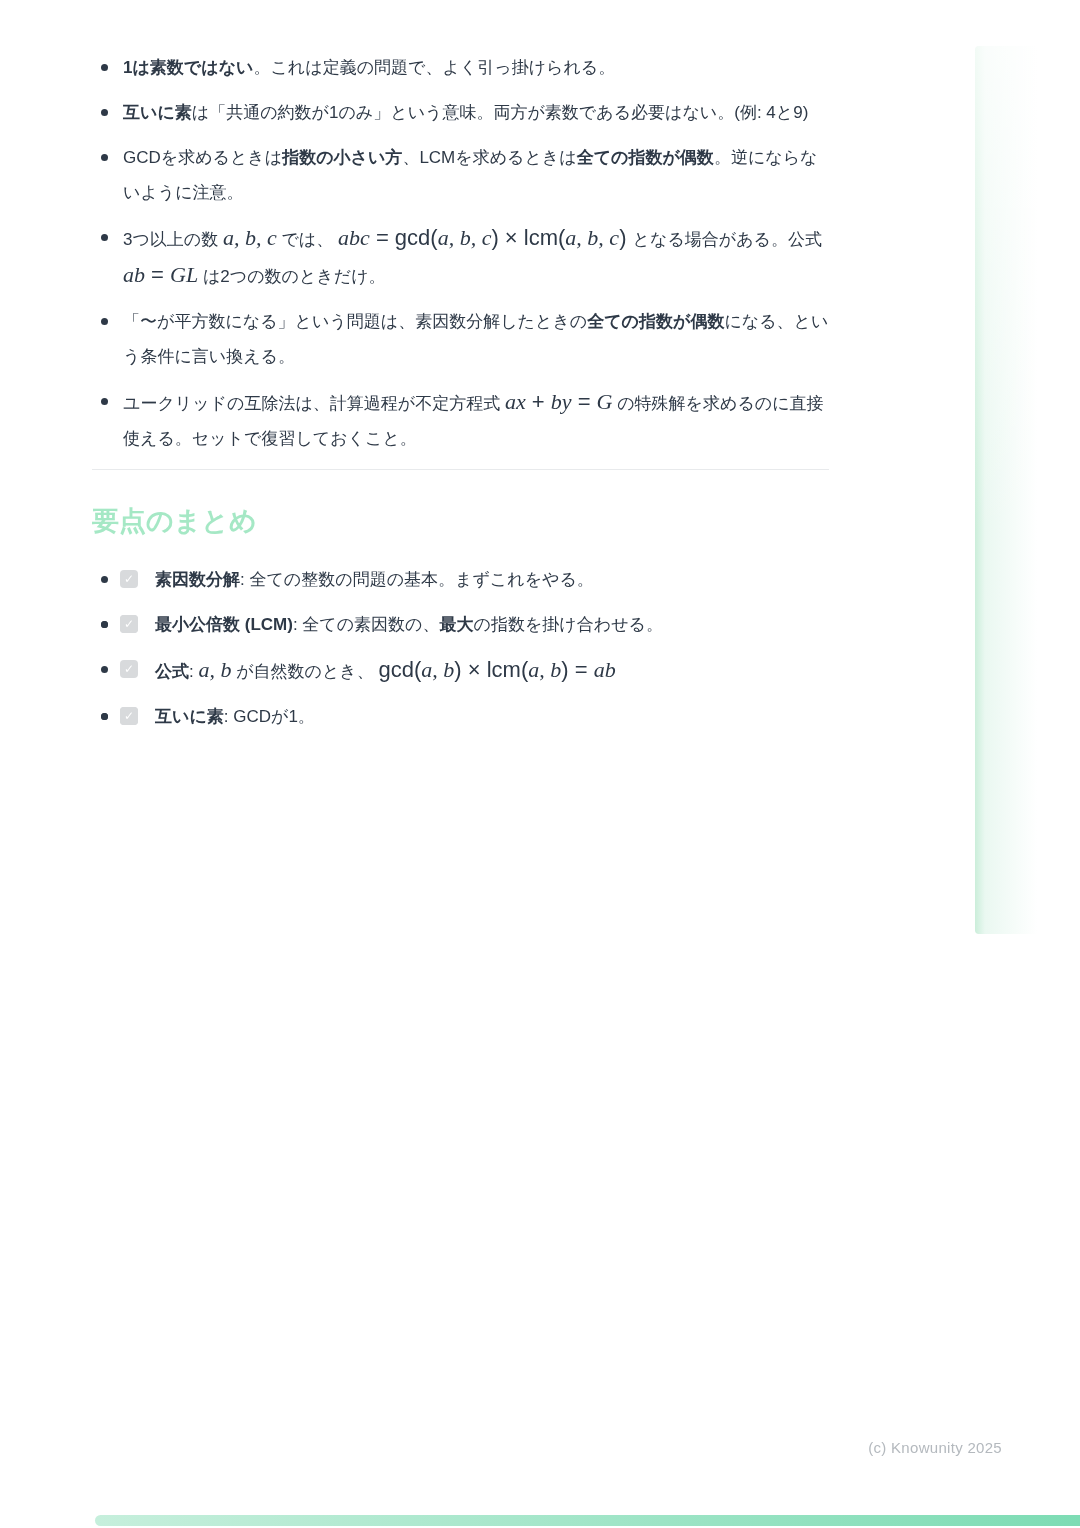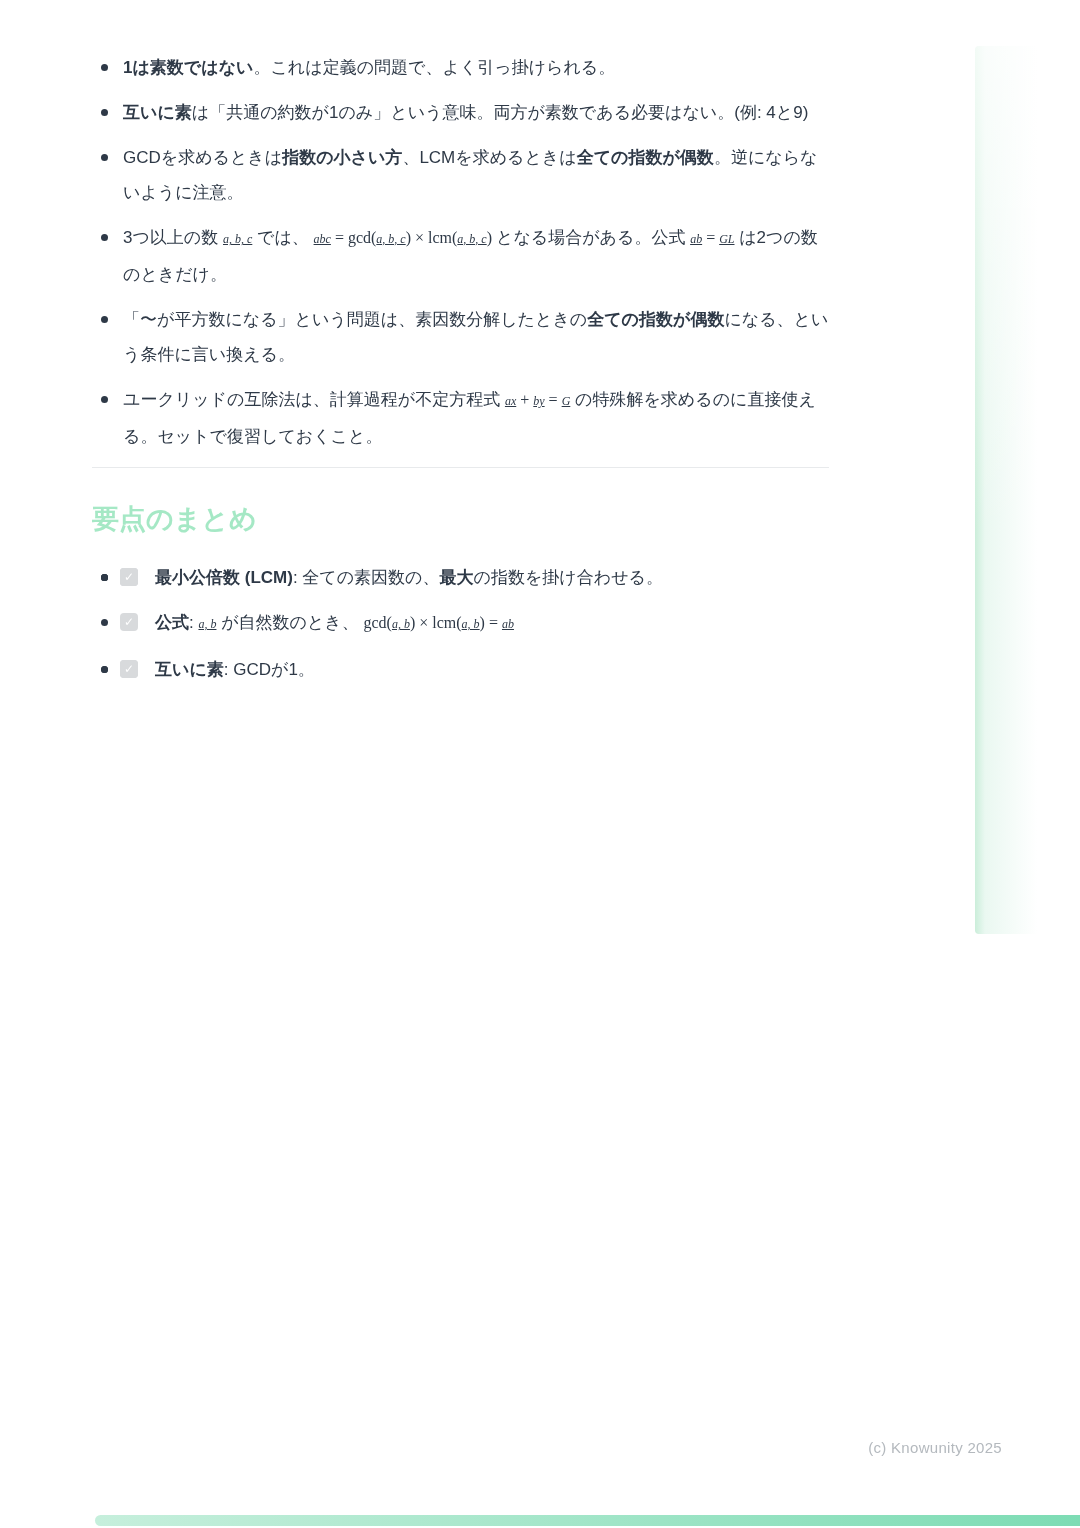--- a/index.html
+++ b/index.html
@@ -33,25 +33,25 @@
     position:absolute; left:28px; top:8px;
     width:18px; height:18px; border-radius:4px;
     background:var(--checkbox-bg,#d8dadc);
     color:var(--checkbox-check,#ffffff);
     font-size:12px; line-height:18px; text-align:center; font-weight:700;
   }
 
   .seg-b { font-weight:700; }
   .seg-i {
     font-family:"Liberation Serif","DejaVu Serif",serif;
-    font-style:italic; font-size:12px;text-decoration:underline;
+    font-style:italic; font-size:22px;
   }
   .seg-m {
-    font-family:Liberation Serif, serif;
-    font-size:16px;
+    font-family:Liberation Sans, sans-serif;
+    font-size:22px;
   }
 
   hr.section-divider {
     border:none;
     border-top:1px solid var(--divider,#e8eaec);
     margin:13px 0 36px 0;
   }
 
   h2.summary-heading {
     font-size:27px; line-height:30px; font-weight:700;
@@ -99,21 +99,21 @@
       <li><span class="dot"></span><span class="txt"><span class="seg-n">3つ以上の数 </span><span class="seg-i">a, b, c</span><span class="seg-n"> では、 </span><span class="seg-i">abc</span><span class="seg-m"> = gcd(</span><span class="seg-i">a, b, c</span><span class="seg-m">) × lcm(</span><span class="seg-i">a, b, c</span><span class="seg-m">) </span><span class="seg-n">となる場合がある。公式 </span><span class="seg-i">ab</span><span class="seg-m"> = </span><span class="seg-i">GL</span><span class="seg-n"> は2つの数のときだけ。</span></span></li>
       <li><span class="dot"></span><span class="txt"><span class="seg-n">「〜が平方数になる」という問題は、素因数分解したときの</span><span class="seg-b">全ての指数が偶数</span><span class="seg-n">になる、という条件に言い換える。</span></span></li>
       <li><span class="dot"></span><span class="txt"><span class="seg-n">ユークリッドの互除法は、計算過程が不定方程式 </span><span class="seg-i">ax</span><span class="seg-m"> + </span><span class="seg-i">by</span><span class="seg-m"> = </span><span class="seg-i">G</span><span class="seg-n"> の特殊解を求めるのに直接使える。セットで復習しておくこと。</span></span></li>
     </ul>
 
   <hr class="section-divider">
 
   <h2 class="summary-heading">要点のまとめ</h2>
 
   <ul class="summary-list">
-      <li><span class="dot"></span><span class="checkbox">✓</span></li>
+      <li><span class="dot"></span><span class="checkbox">✓</span><span class="txt"><span class="seg-b">素因数分解</span><span class="seg-n">: 全ての整数の問題の基本。まずこれをやる。</span></span></li>
       <li><span class="dot"></span><span class="checkbox">✓</span></li>
       <li><span class="dot"></span><span class="checkbox">✓</span><span class="txt"><span class="seg-b">最小公倍数 (LCM)</span><span class="seg-n">: 全ての素因数の、</span><span class="seg-b">最大</span><span class="seg-n">の指数を掛け合わせる。</span></span></li>
       <li><span class="dot"></span><span class="checkbox">✓</span><span class="txt"><span class="seg-b">公式</span><span class="seg-n">: </span><span class="seg-i">a, b</span><span class="seg-n"> が自然数のとき、 </span><span class="seg-m">gcd(</span><span class="seg-i">a, b</span><span class="seg-m">) × lcm(</span><span class="seg-i">a, b</span><span class="seg-m">) = </span><span class="seg-i">ab</span></span></li>
       <li><span class="dot"></span><span class="checkbox">✓</span></li>
       <li><span class="dot"></span><span class="checkbox">✓</span><span class="txt"><span class="seg-b">互いに素</span><span class="seg-n">: GCDが1。</span></span></li>
     </ul>
 </main>
 
 <div class="footer">(c) Knowunity 2025</div>
 

